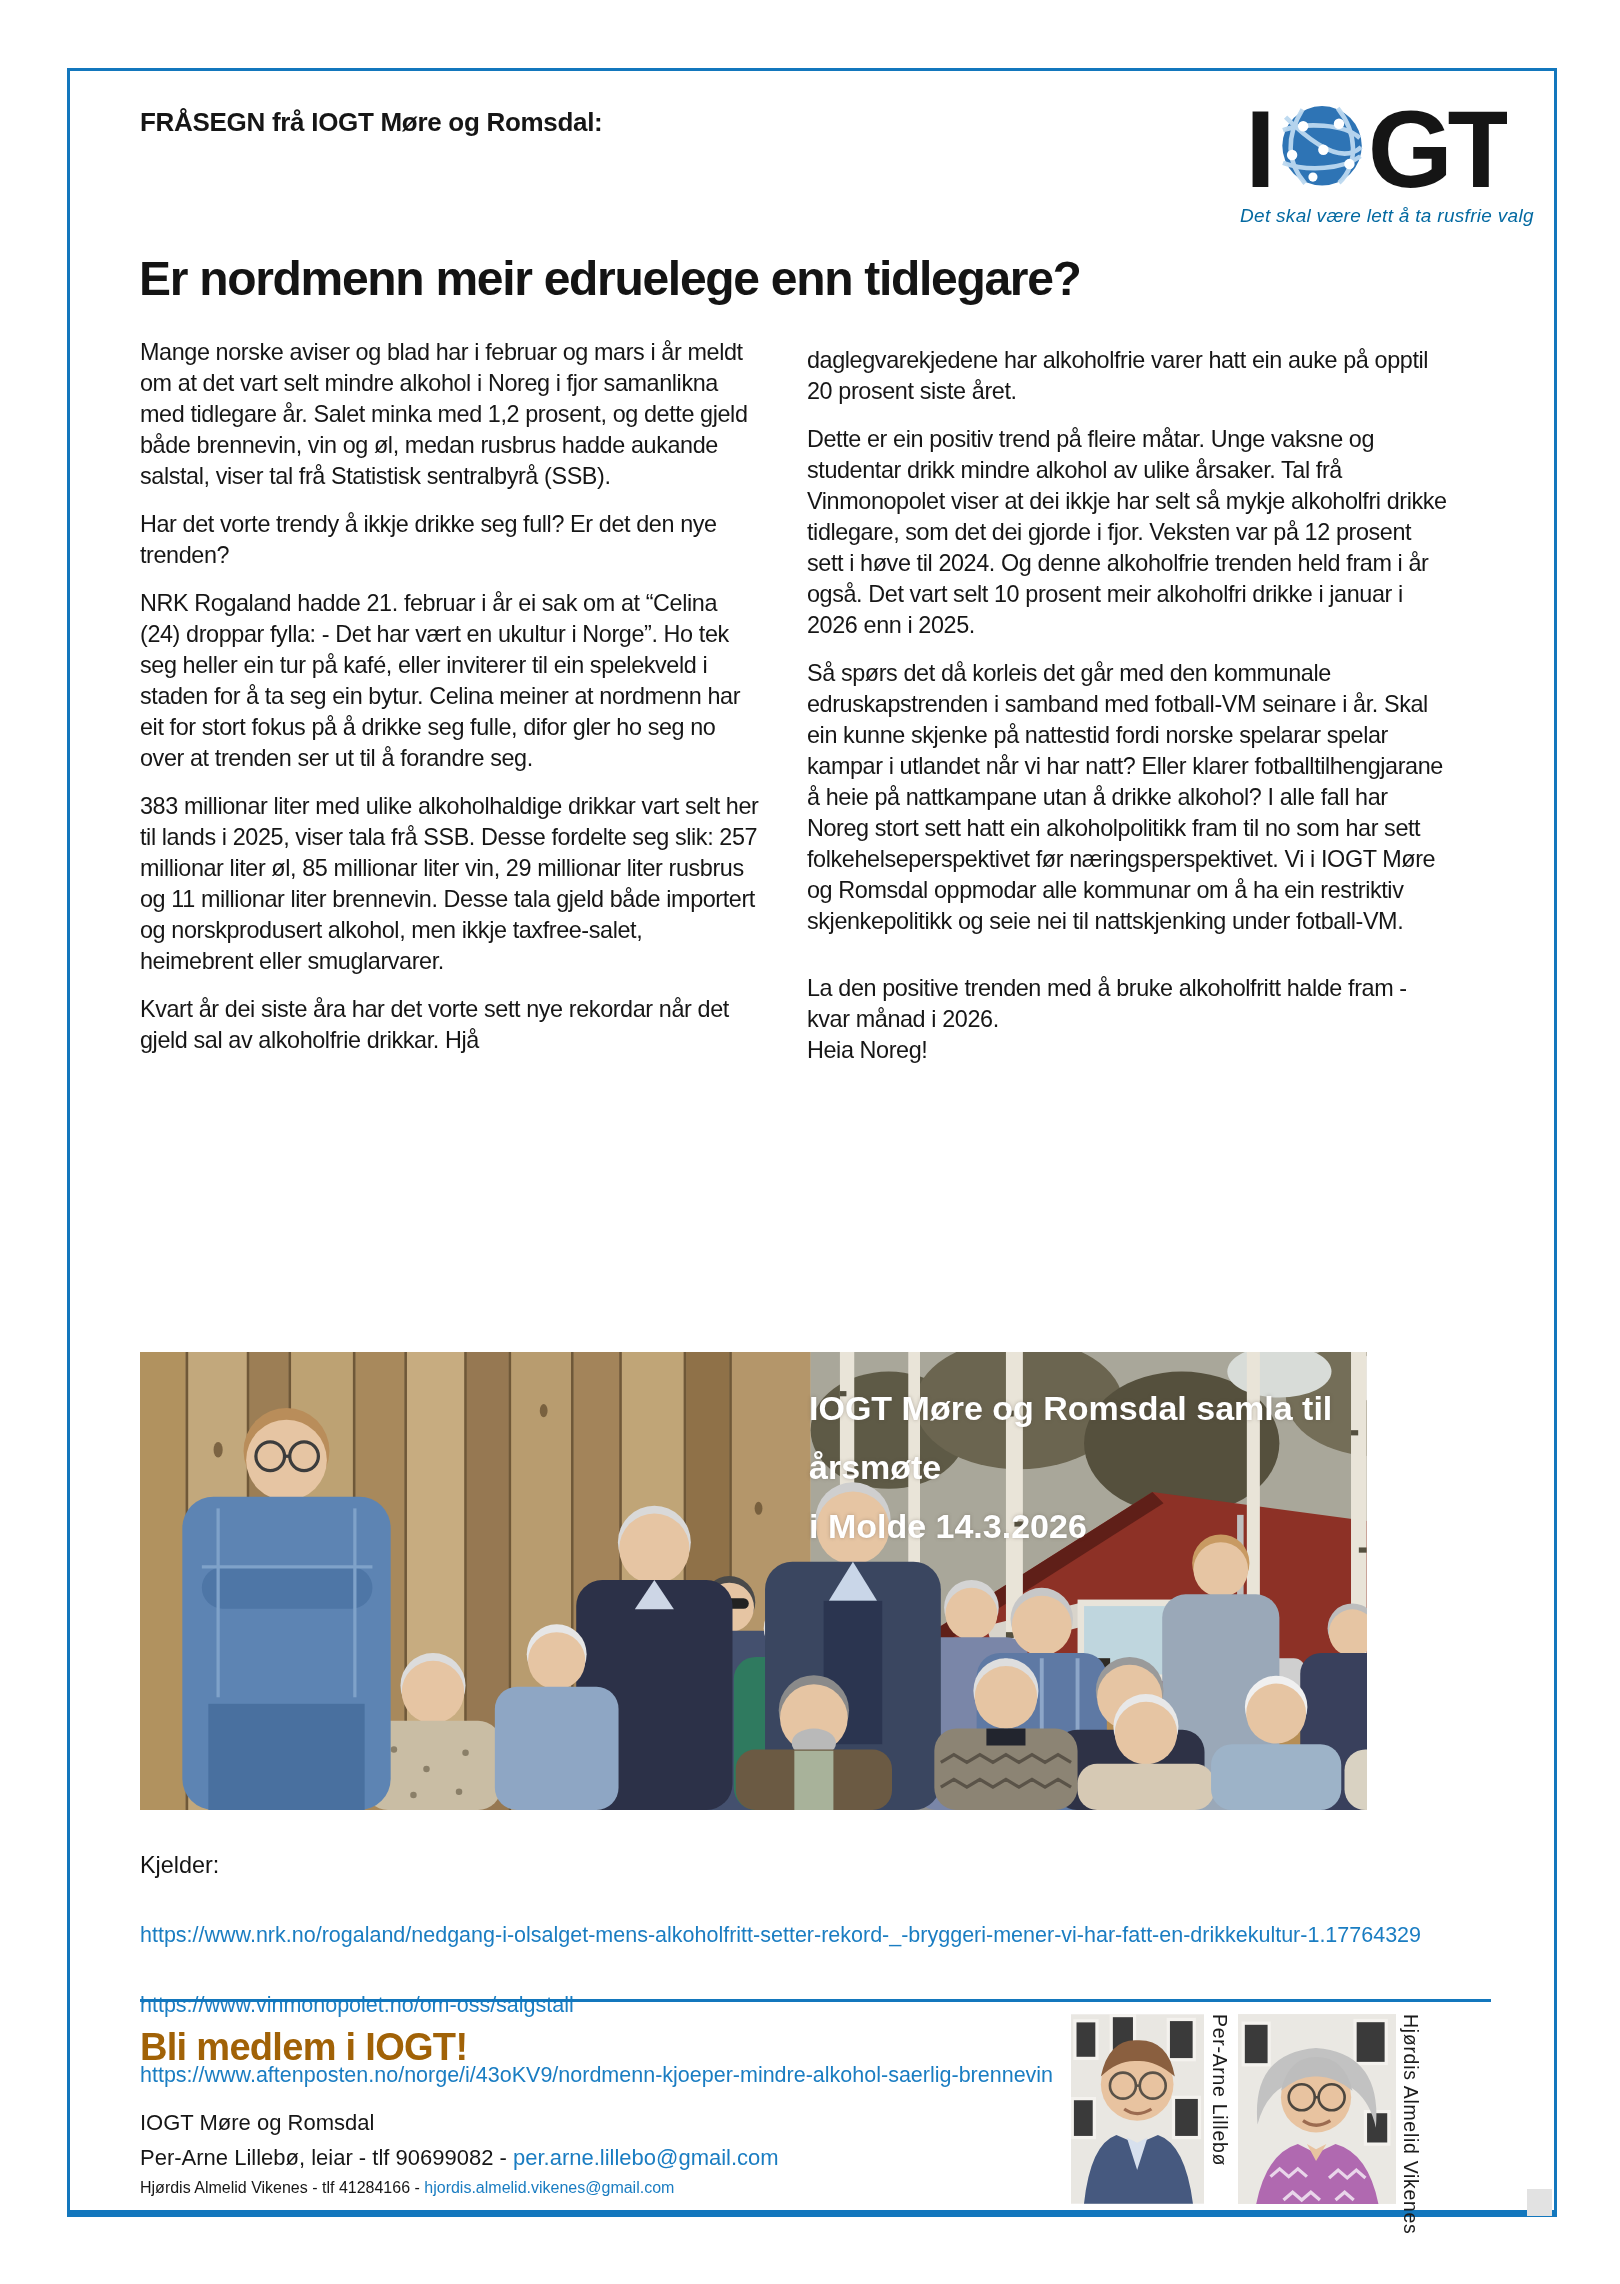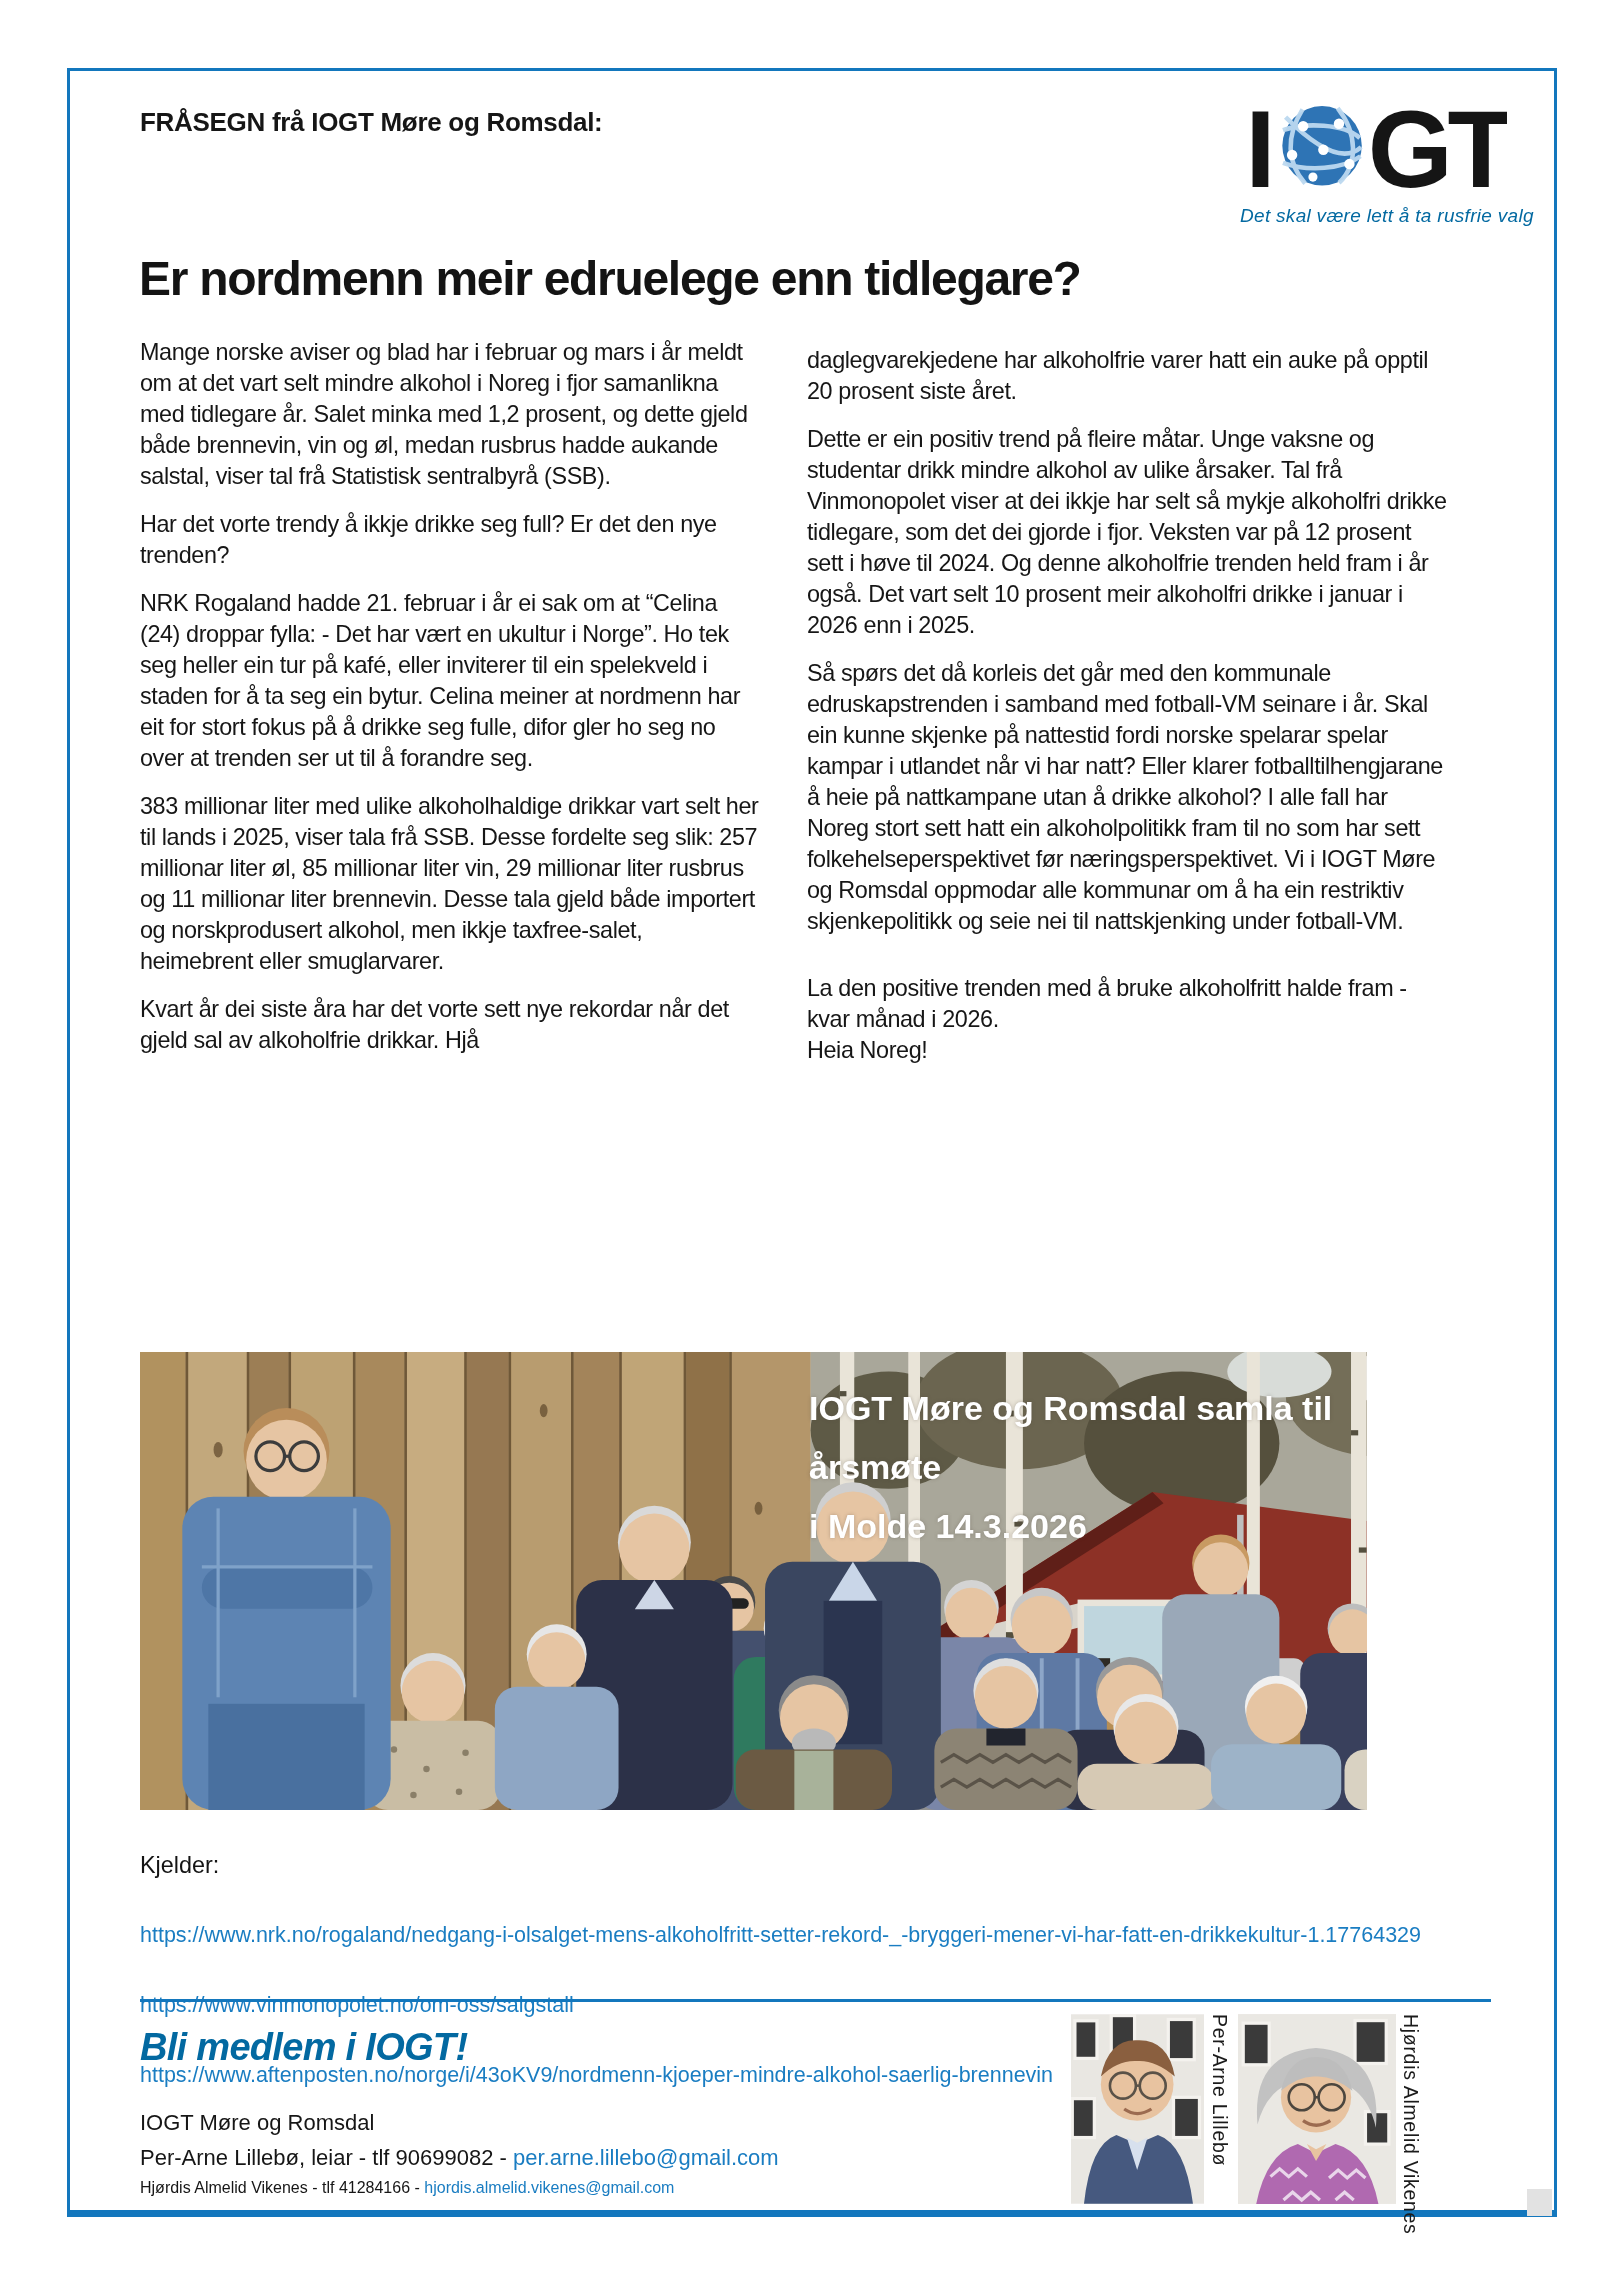--- a/index.html
+++ b/index.html
@@ -21,22 +21,22 @@
   p.closing{margin-top:36px;margin-bottom:0;}
   p.closing2{margin:0;}
   .photo{position:absolute;left:140px;top:1352px;width:1227px;height:458px;overflow:hidden;}
   .photo svg{display:block;width:1351px;height:458px;}
   .caption{position:absolute;left:669px;top:27px;color:#ffffff;font-size:34px;font-weight:bold;
            line-height:59px;text-shadow:0 0 3.9px rgba(80,70,60,.35);}
   .sources{position:absolute;left:140px;top:1848px;font-size:21.5px;line-height:34px;}
   .sources .src-label{font-size:23.4px;color:#141414;}
   .sources a{color:#1a7dc2;text-decoration:none;display:block;margin-top:36px;}
   .divider{position:absolute;left:140px;top:1999px;width:1351px;height:3.3px;background:#1377bd;}
-  .join{position:absolute;left:140px;top:2026px;font-size:38px;font-weight:bold;font-style:italic;
-        color:#0369a1;letter-spacing:-0.7px;}
+  .join{position:absolute;left:140px;top:2026px;font-size:38px;font-weight:bold;
+        color:#a16207;letter-spacing:-0.7px;}
   .org{position:absolute;left:140px;top:2110px;font-size:22px;}
   .contact1{position:absolute;left:140px;top:2145px;font-size:22px;}
   .contact2{position:absolute;left:140px;top:2179px;font-size:16px;}
   .contact1 a,.contact2 a{color:#1a7dc2;text-decoration:none;}
   .portrait{position:absolute;top:2014px;overflow:hidden;}
   .portrait svg{display:block;}
   .p1{left:1071px;width:133px;height:190px;}
   .p2{left:1238px;width:158px;height:190px;}
   .vlabel{position:absolute;top:2014px;height:190px;writing-mode:vertical-rl;font-size:19.5px;
           color:#1b1b1b;letter-spacing:0.7px;white-space:nowrap;}

